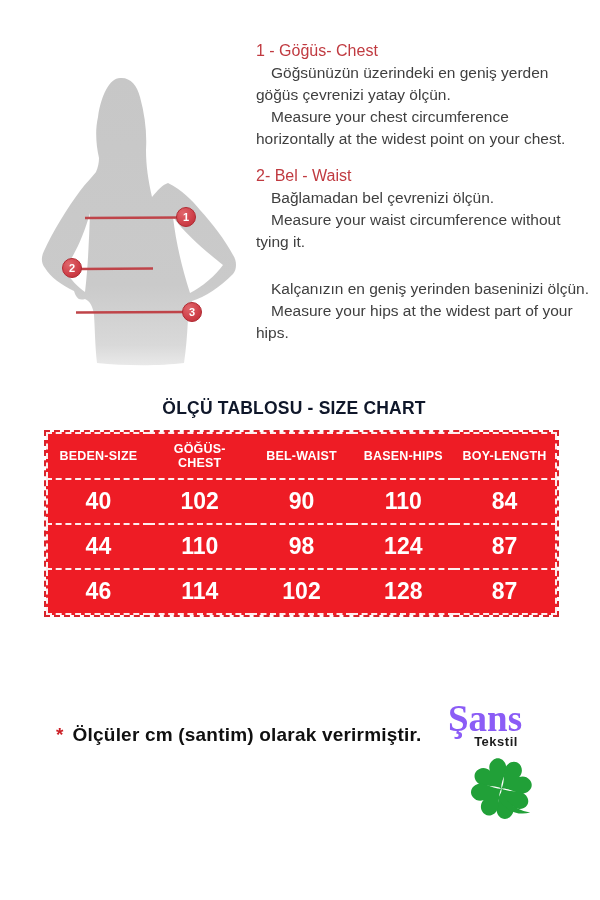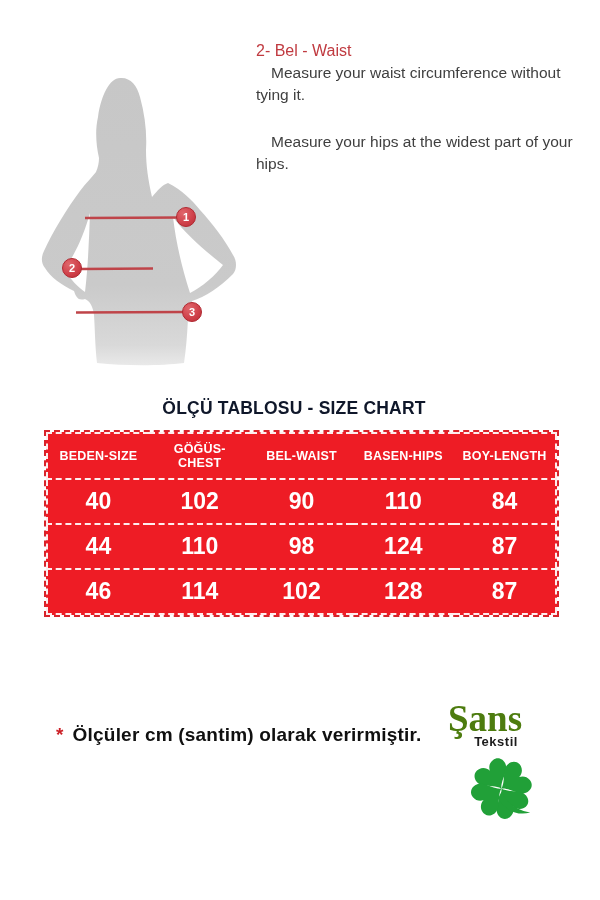--- a/index.html
+++ b/index.html
@@ -33,21 +33,21 @@
   .size-table td{font-size:23px;font-weight:bold;height:23px;}
 
   
   .notes{position:absolute;left:56px;top:724px;width:400px;}
   .note{font-size:19px;font-weight:bold;color:#101010;margin:0 0 32px 0;letter-spacing:0.2px;}
   .note .star{color:#cc2128;margin-right:9px;}
 
   
   .logo{position:absolute;left:448px;top:700px;width:110px;}
   .brand{font-family:"Liberation Serif", serif;font-weight:bold;font-size:37px;
-    line-height:38px;color:#4d7c0f;}
+    line-height:38px;color:#8b5cf6;}
   .brand-sub{width:96px;text-align:center;font-size:13px;font-weight:bold;color:#1c1c1c;
     margin-top:-4px;letter-spacing:0.5px;}
   .clover{margin:6px 0 0 14px;display:block;}
 </style>
 </head>
 <body>
 
 <svg class="figure-svg" viewBox="0 0 210 300">
   <defs>
     <linearGradient id="fadeGray" x1="0" y1="0" x2="0" y2="1">
@@ -102,25 +102,32 @@
     <circle cx="146" cy="142" r="9.5" fill="url(#markerGrad)" stroke="#b02a32" stroke-width="1"></circle>
     <text x="146" y="146" text-anchor="middle" font-size="11" font-weight="bold" fill="#ffffff">1</text>
     <circle cx="32" cy="193" r="9.5" fill="url(#markerGrad)" stroke="#b02a32" stroke-width="1"></circle>
     <text x="32" y="197" text-anchor="middle" font-size="11" font-weight="bold" fill="#ffffff">2</text>
     <circle cx="152" cy="237" r="9.5" fill="url(#markerGrad)" stroke="#b02a32" stroke-width="1"></circle>
     <text x="152" y="241" text-anchor="middle" font-size="11" font-weight="bold" fill="#ffffff">3</text>
   </g>
 </svg>
 
 <div class="text-col">
+  <div class="m-section">
+    <p class="m-heading">1 - Göğüs- Chest</p>
+    <p class="m-par">Göğsünüzün üzerindeki en geniş yerden göğüs çevrenizi yatay ölçün.</p>
+    <p class="m-par">Measure your chest circumference horizontally at the widest point on your chest.</p>
+  </div>
   <div class="m-section gap-lg">
     <p class="m-heading">2- Bel - Waist</p>
+    <p class="m-par">Bağlamadan bel çevrenizi ölçün.</p>
     <p class="m-par">Measure your waist circumference without tying it.</p>
   </div>
   <div class="m-section">
+    <p class="m-par">Kalçanızın en geniş yerinden baseninizi ölçün.</p>
     <p class="m-par">Measure your hips at the widest part of your hips.</p>
   </div>
 </div>
 
 <div class="chart-title">ÖLÇÜ TABLOSU - SIZE CHART</div>
 
 <div class="table-wrap">
   <table class="size-table">
     <thead>
       <tr>

